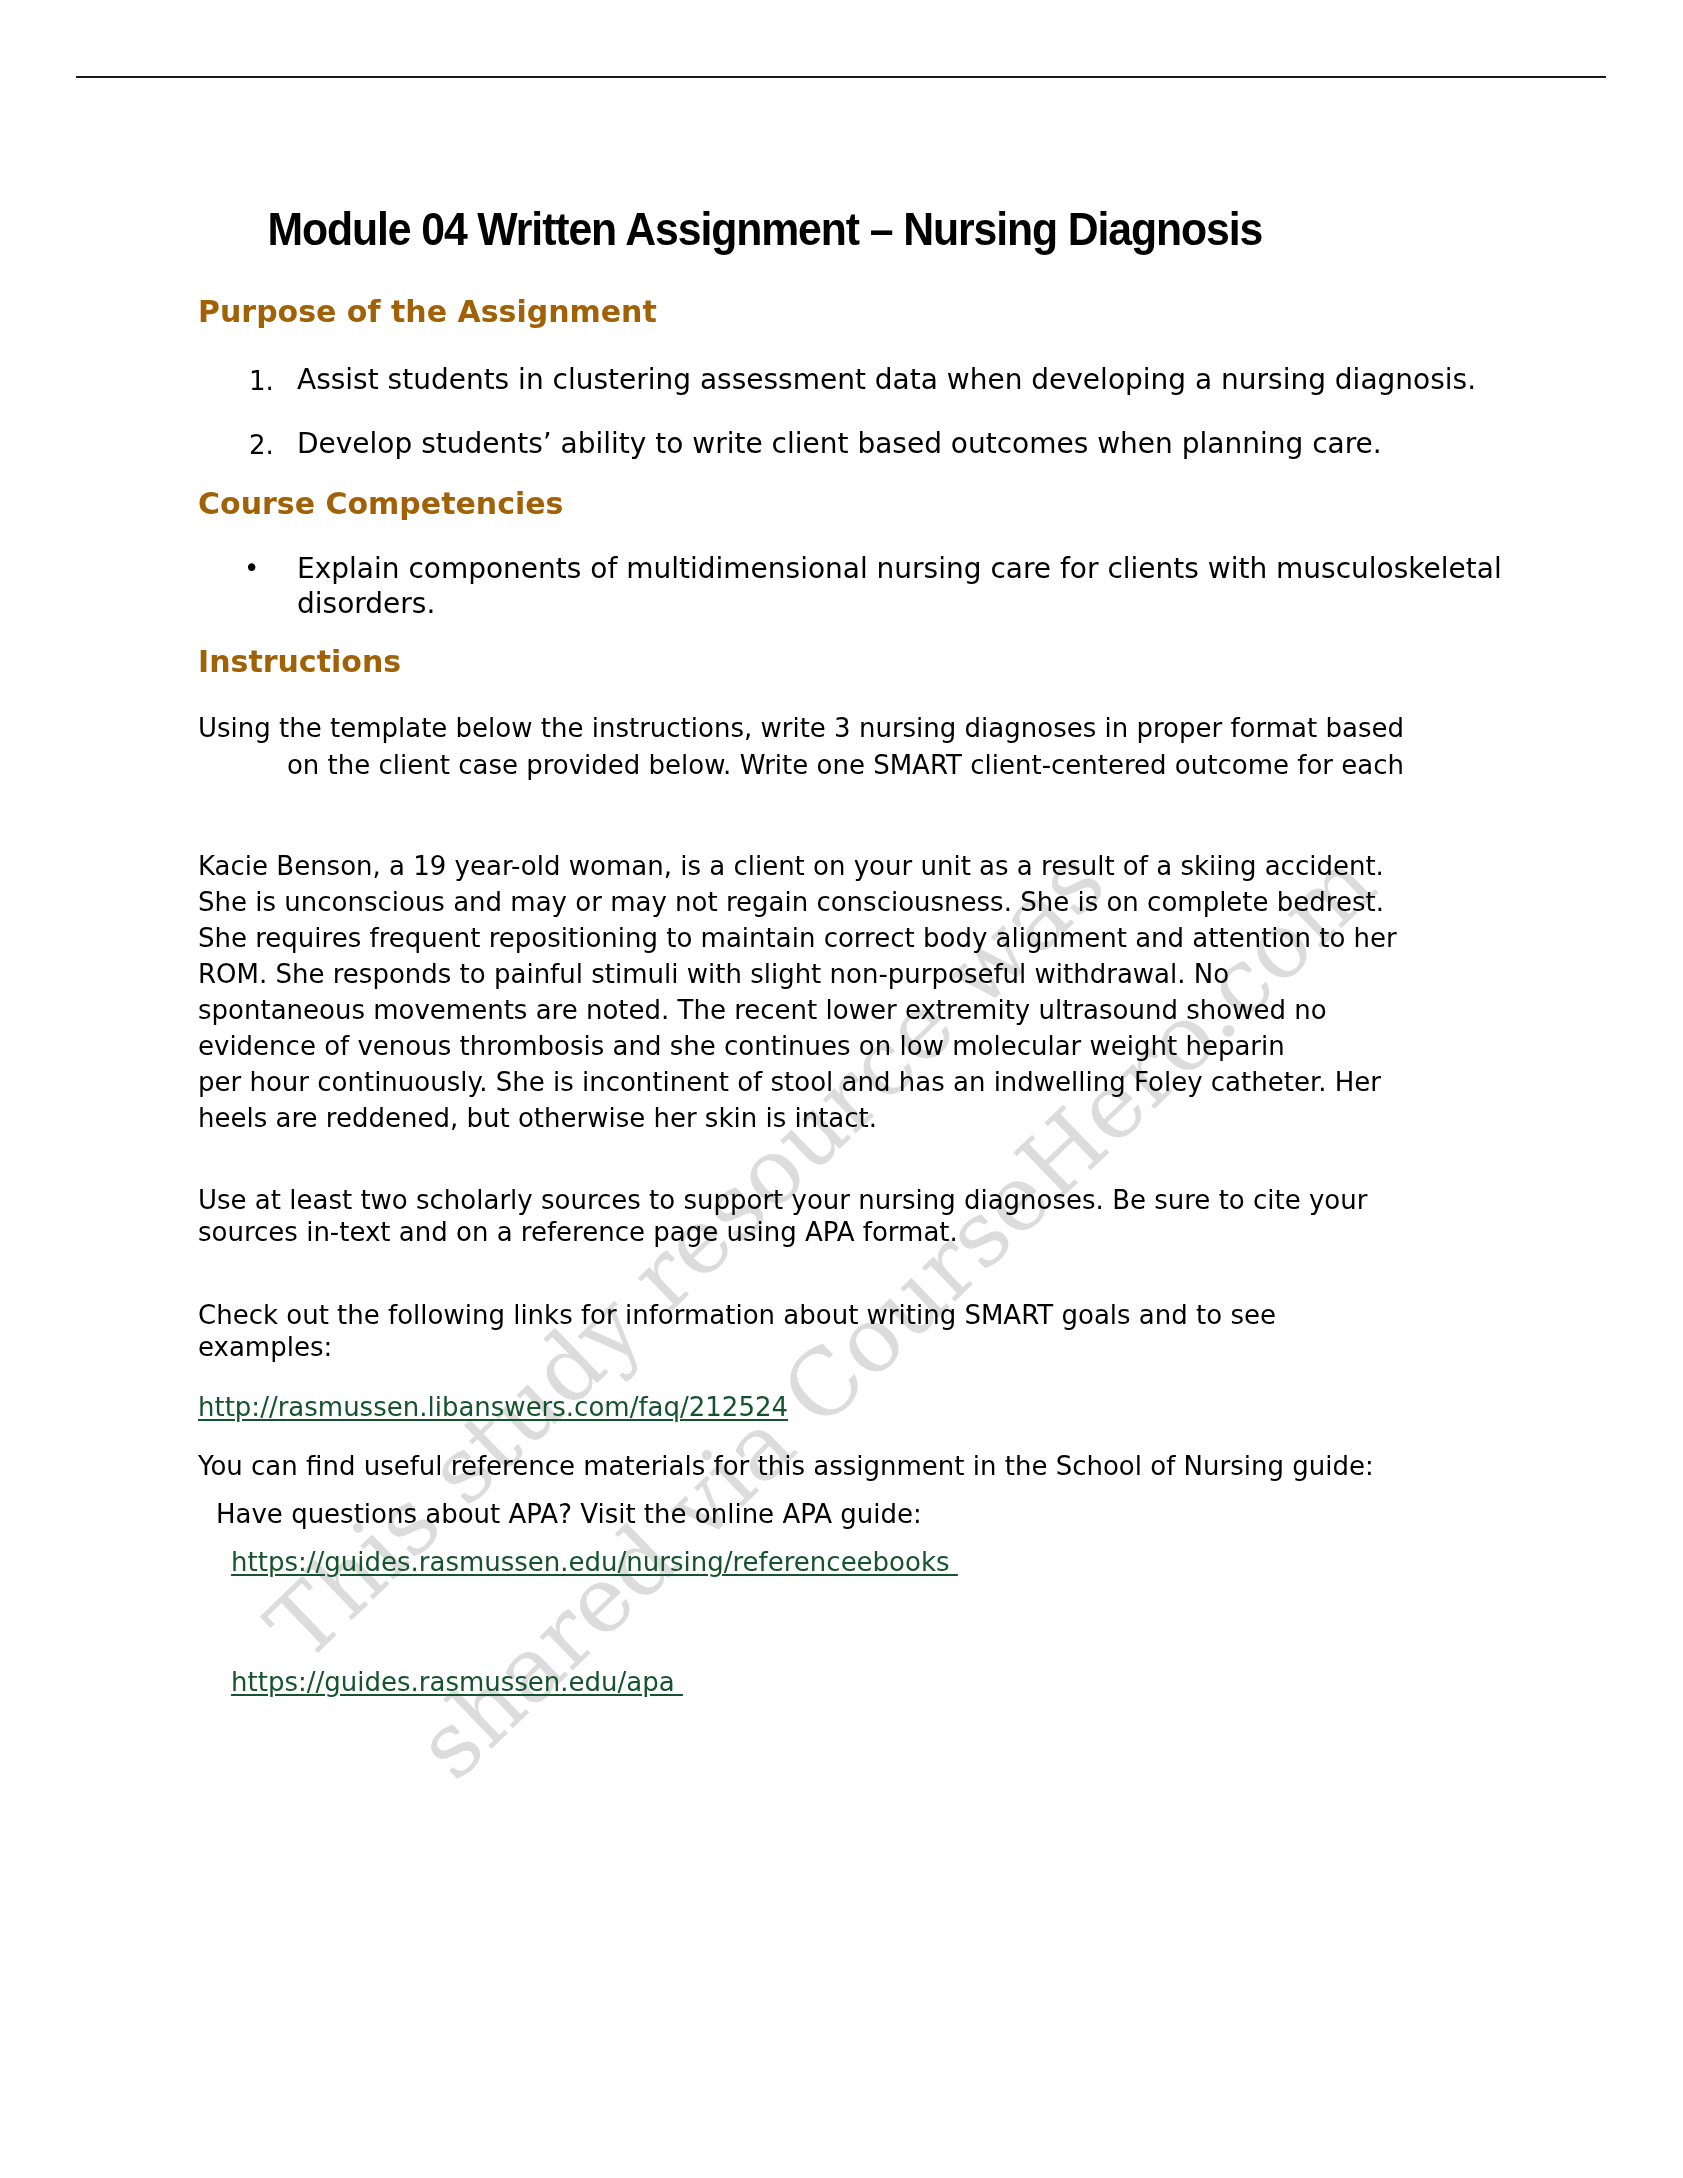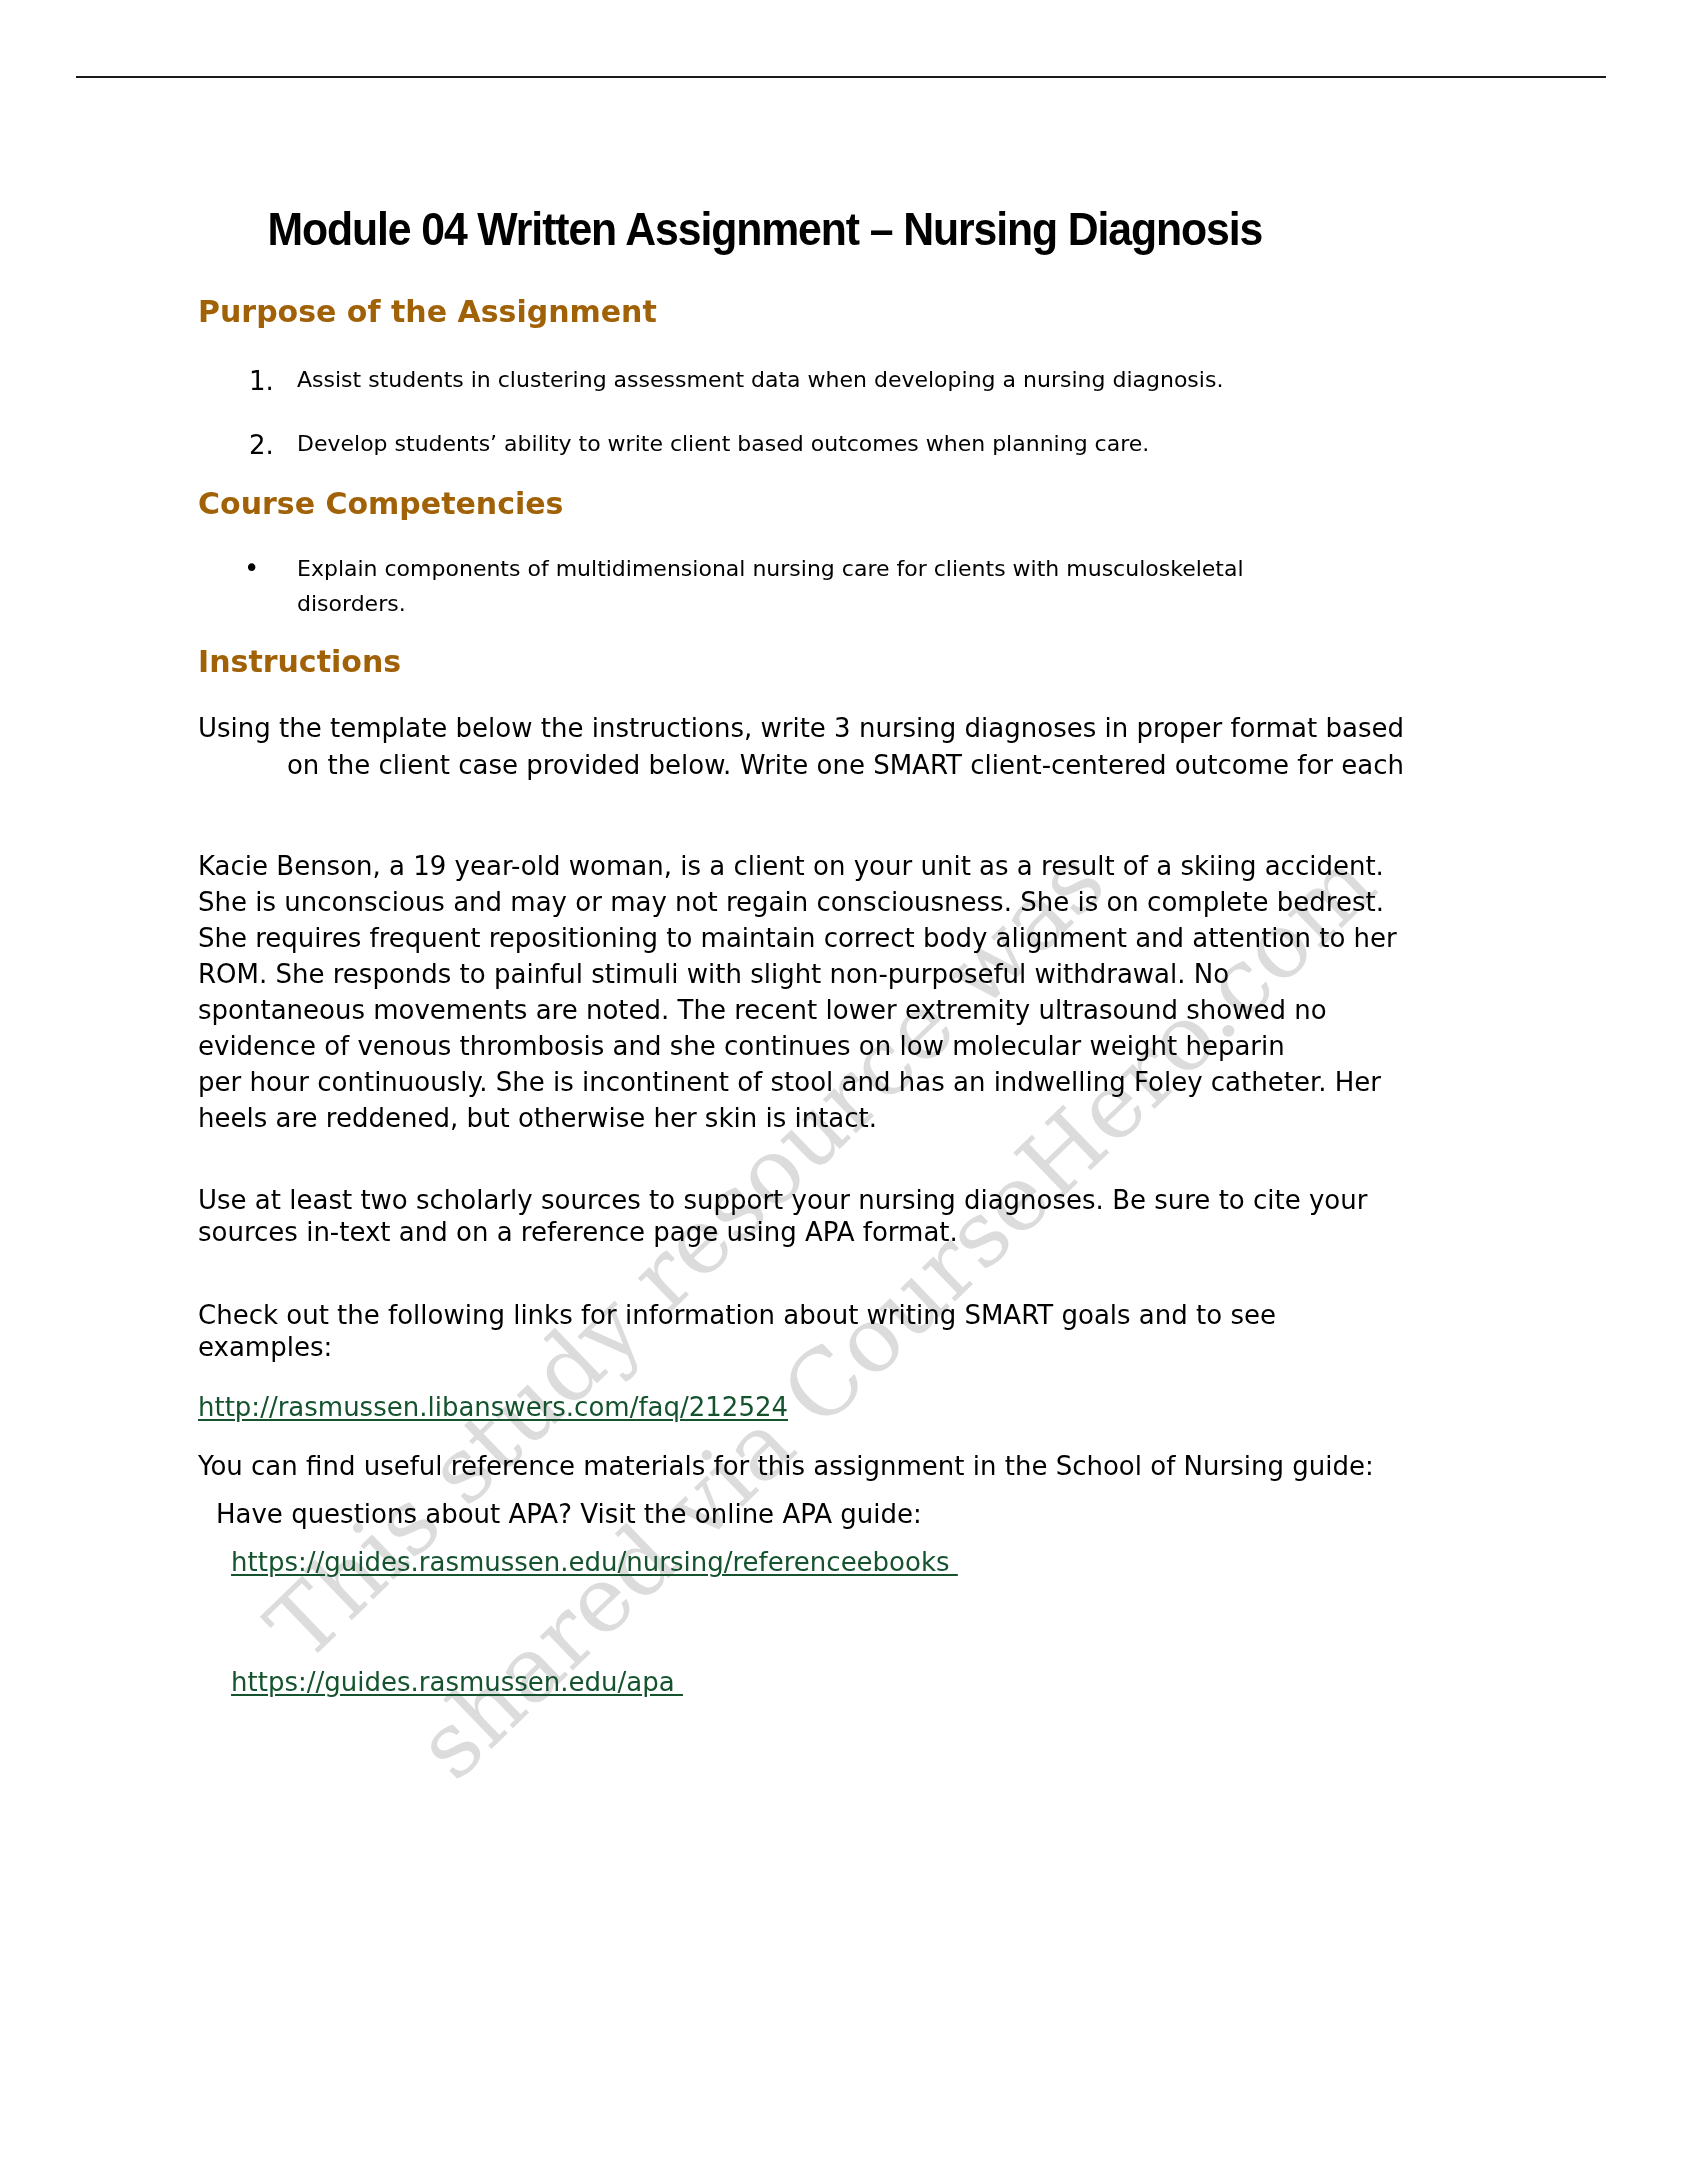--- a/index.html
+++ b/index.html
@@ -8,21 +8,21 @@
   .rule { position: absolute; left: 76px; top: 76px; width: 1530px; height: 2px; background: #1a1a1a; }
   .title { position: absolute; left: 0; width: 1530px; top: 204px; text-align: center;
            font-family: "Liberation Sans", sans-serif; font-weight: bold; font-size: 46px; line-height: 51px;
            letter-spacing: -1.2px; }
   .title span { display: inline-block; transform: scaleX(0.93); transform-origin: center; }
   .h { position: absolute; left: 198px; font-family: "DejaVu Sans", sans-serif; font-weight: bold;
        font-size: 30px; line-height: 36px; color: #a16207; white-space: nowrap; }
   .p { position: absolute; left: 198px; font-size: 26px; line-height: 36px; white-space: nowrap; }
   .tight { line-height: 32px; }
   .li-num { position: absolute; left: 249px; font-size: 26px; line-height: 36px; }
-  .li-text { position: absolute; left: 297px; font-size: 22px; line-height: 35px; white-space: nowrap; }
+  .li-text { position: absolute; left: 297px; font-size: 28px; line-height: 35px; white-space: nowrap; }
   .bullet { position: absolute; left: 244px; font-size: 26px; line-height: 35px; }
   a.link { color: #14532d; text-decoration: underline; text-underline-offset: 3px; }
   .line { display: block; }
   .wm { position: absolute; font-family: "DejaVu Serif", serif; color: #dcdcdc; font-size: 91px;
         white-space: nowrap; transform-origin: left bottom; transform: rotate(-44deg); line-height: 1; }
 </style>
 </head>
 <body>
 
 <div>

